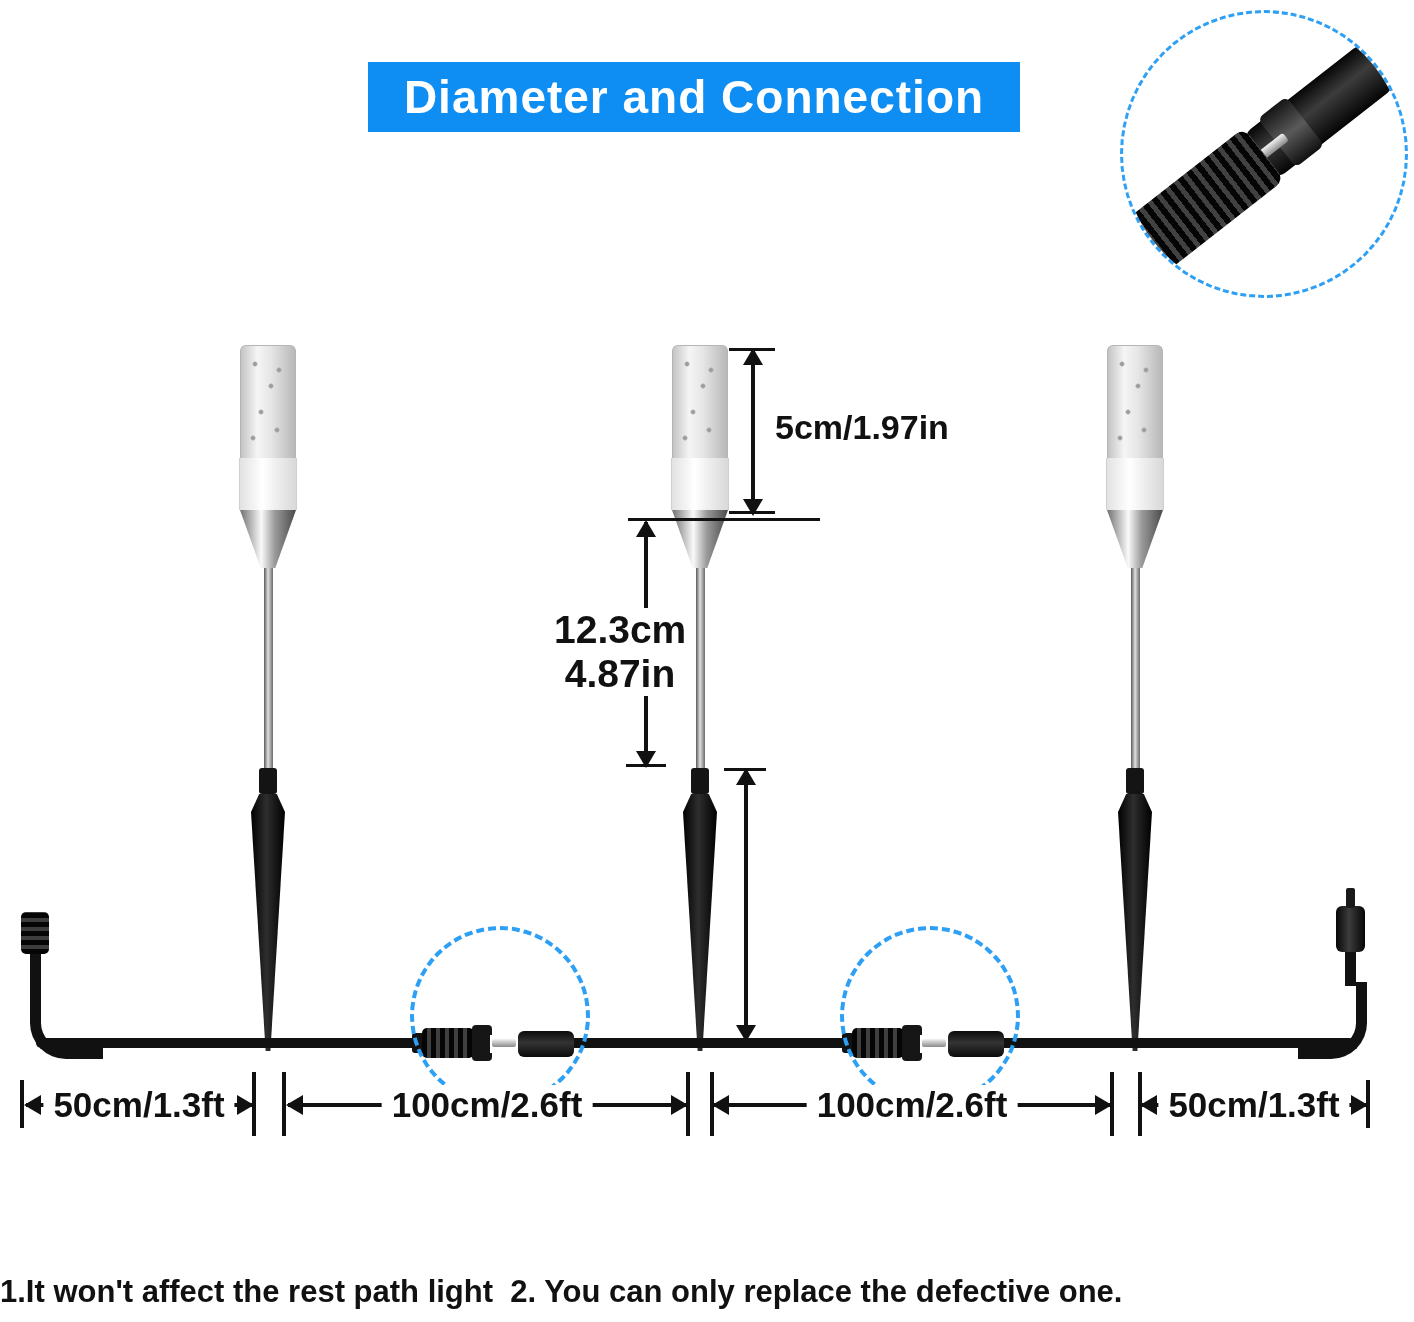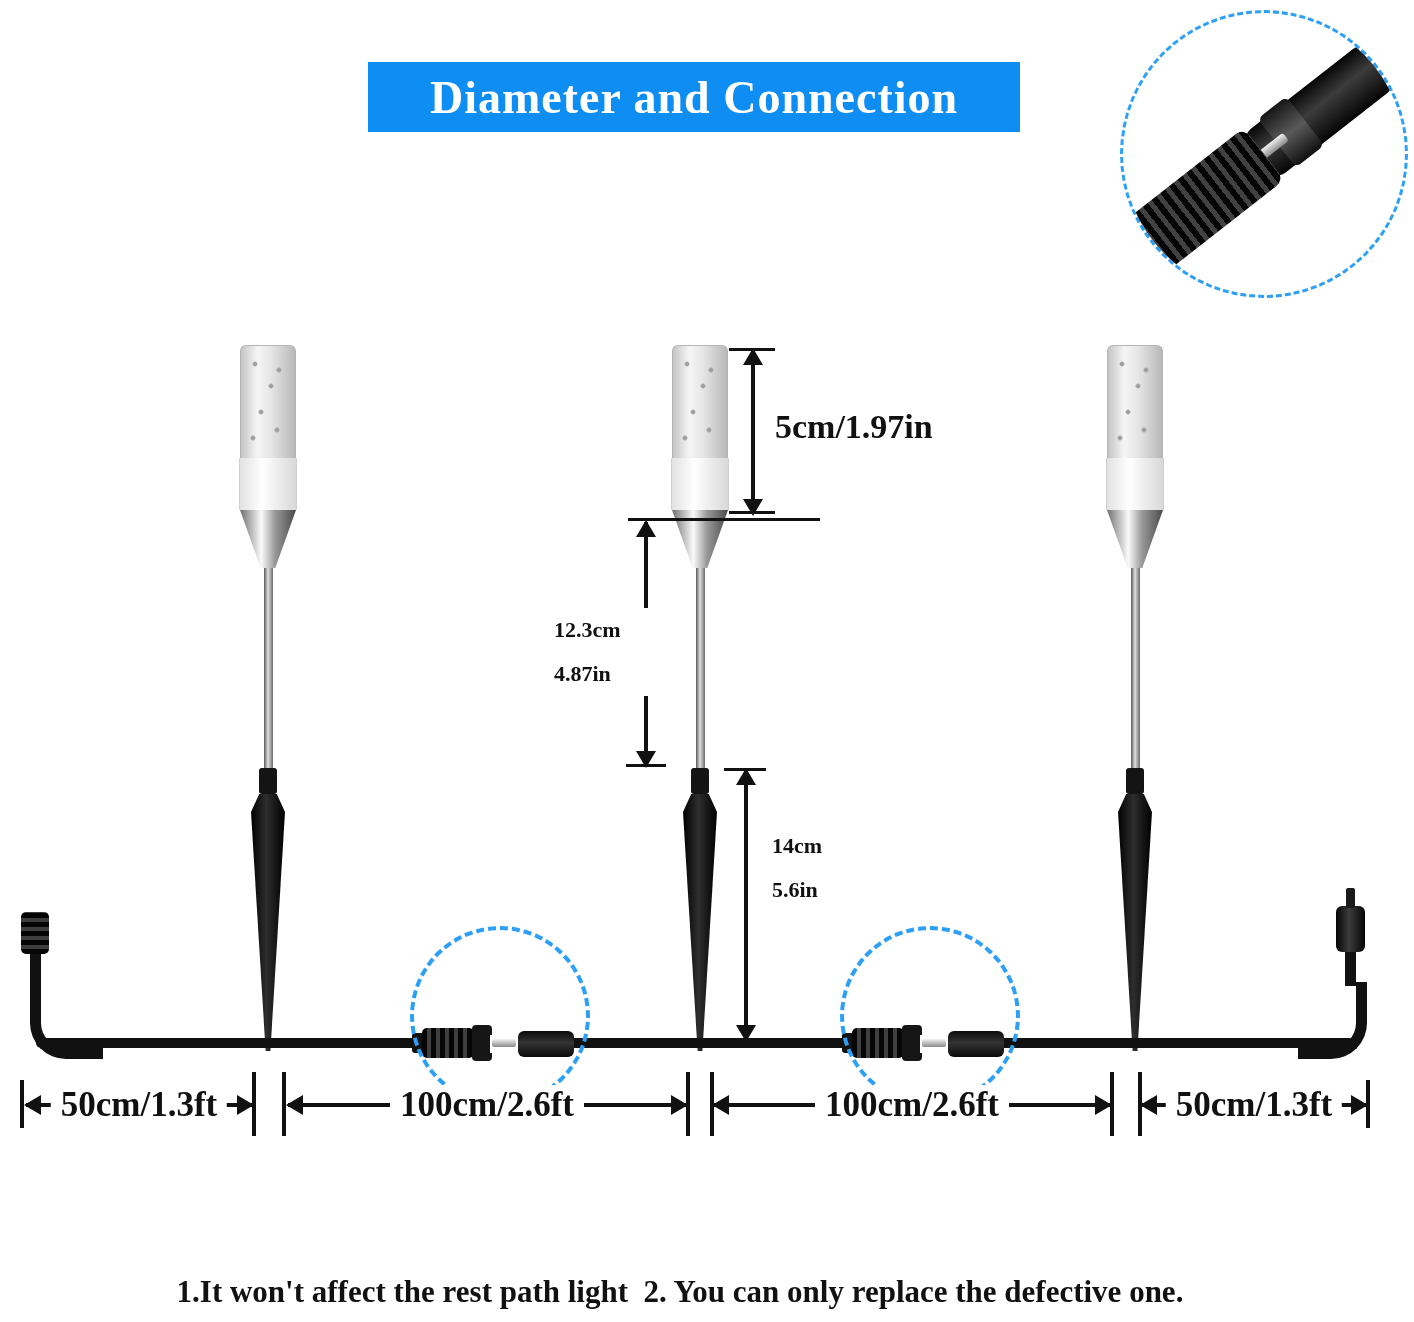--- a/index.html
+++ b/index.html
@@ -1,17 +1,17 @@
 <!DOCTYPE html>
 <html><head>
 <meta charset="utf-8">
 <style>
   html,body{margin:0;padding:0;background:#fff;}
   .canvas{position:relative;width:1414px;height:1322px;background:#fff;overflow:hidden;
-          font-family:Liberation Serif, serif;color:#111;}
+          font-family:Liberation Sans, sans-serif;color:#111;}
 
   
   .banner{position:absolute;left:368px;top:62px;width:652px;height:70px;background:#0e8df2;
           display:flex;align-items:center;justify-content:center;}
   .banner span{color:#fff;font-size:46px;font-weight:bold;letter-spacing:1px;}
 
   
   .detail-circle{position:absolute;left:1120px;top:10px;width:282px;height:282px;
                  border:3px dashed #2da0f5;border-radius:50%;overflow:hidden;background:#fff;}
   .dc-female{position:absolute;left:121px;top:70px;width:150px;height:56px;border-radius:10px;
@@ -82,26 +82,26 @@
   .dim-h{position:absolute;height:4px;background:#111;}
   .dim-h::before{content:"";position:absolute;left:-2px;top:50%;transform:translateY(-50%);
                  border:10px solid transparent;border-left:0;border-right:17px solid #111;}
   .dim-h::after{content:"";position:absolute;right:-2px;top:50%;transform:translateY(-50%);
                 border:10px solid transparent;border-right:0;border-left:17px solid #111;}
   .dim-h .dim-label{position:absolute;left:50%;top:50%;transform:translate(-50%,-50%);
                     background:#fff;padding:0 10px;font-size:35px;font-weight:bold;white-space:nowrap;}
   .hline{position:absolute;height:3px;background:#111;}
   .tick{position:absolute;width:4px;background:#111;}
   .mlabel{position:absolute;font-size:34px;font-weight:bold;white-space:nowrap;text-align:center;}
-  .mlabel-block{position:absolute;background:#fff;font-size:22px;font-weight:bold;line-height:44px;}
+  .mlabel-block{position:absolute;text-align:center;background:#fff;font-size:39px;font-weight:bold;line-height:44px;}
 
   
   .foot-highlight{position:absolute;left:8px;top:1212px;width:386px;height:46px;background:#0e8df2;
                   color:#fff;font-size:31px;font-weight:bold;line-height:46px;padding-left:16px;box-sizing:border-box;}
-  .foot-note{position:absolute;left:0;top:1274px;width:1360px;text-align:center;font-size:31px;
+  .foot-note{position:absolute;left:0;top:1274px;width:1360px;font-size:31px;
              font-weight:bold;white-space:pre-wrap;}
 </style>
 </head>
 <body>
 
 <div class="canvas">
 
   <div class="banner">
     <span>Diameter and Connection</span>
   </div>
@@ -176,24 +176,20 @@
 
   <div class="dim-v" style="left:644px;top:522px;height:244px"></div>
   <div class="hline" style="left:626px;top:764px;width:40px"></div>
   <div class="mlabel-block" style="left:554px;top:608px;width:132px">
     <div>12.3cm</div>
     <div>4.87in</div>
   </div>
 
   <div class="hline" style="left:724px;top:768px;width:42px"></div>
   <div class="dim-v" style="left:744px;top:770px;height:270px"></div>
-  <div class="mlabel-block" style="left:772px;top:824px;width:136px">
-    <div>14cm</div>
-    <div>5.6in</div>
-  </div>
 
   <div class="tick" style="left:20px;top:1080px;height:48px"></div>
   <div class="tick" style="left:252px;top:1072px;height:64px"></div>
   <div class="tick" style="left:282px;top:1072px;height:64px"></div>
   <div class="tick" style="left:686px;top:1072px;height:64px"></div>
   <div class="tick" style="left:710px;top:1072px;height:64px"></div>
   <div class="tick" style="left:1110px;top:1072px;height:64px"></div>
   <div class="tick" style="left:1138px;top:1072px;height:64px"></div>
   <div class="tick" style="left:1366px;top:1080px;height:48px"></div>
 

